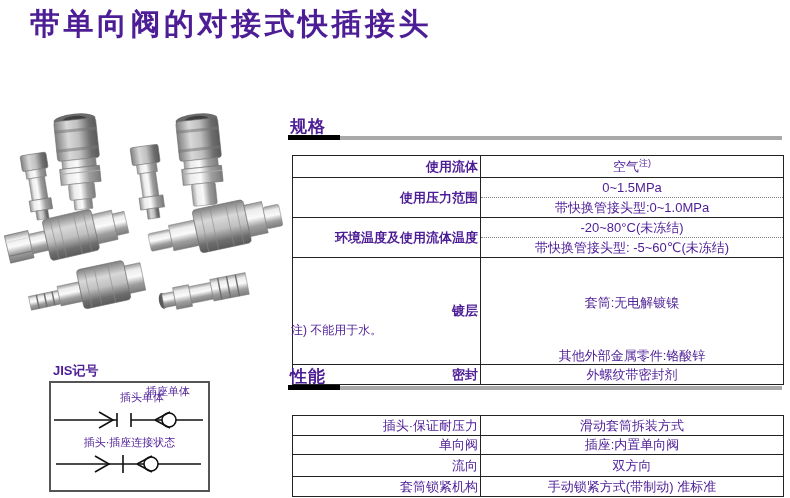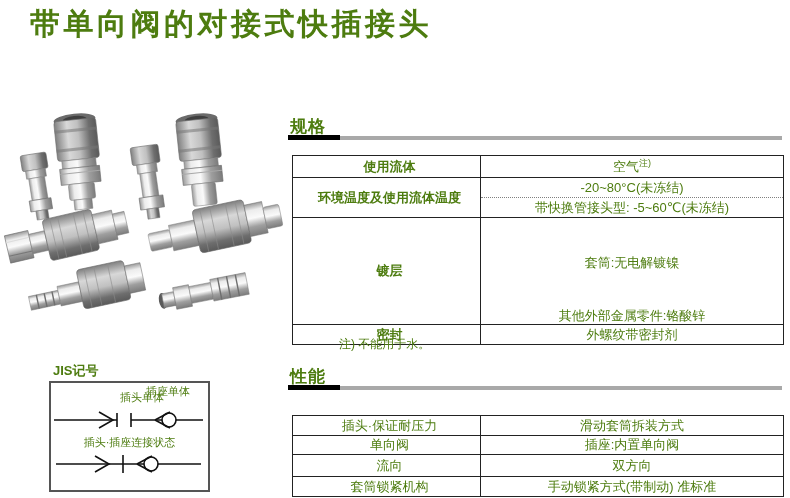--- a/index.html
+++ b/index.html
@@ -1,40 +1,40 @@
 <!DOCTYPE html>
 <html><head>
 <meta charset="utf-8">
 <style>
   html,body{margin:0;padding:0;background:#fff;}
   .page{
     position:relative;width:790px;height:498px;background:#fff;overflow:hidden;
-    font-family:"Liberation Sans","DejaVu Sans",sans-serif;color:#4d7c0f;
+    font-family:"Liberation Sans","DejaVu Sans",sans-serif;color:#4c1d95;
   }
   
   .doc-title{position:absolute;left:30px;top:4px;margin:0;font-size:30px;font-weight:bold;letter-spacing:3.5px;white-space:nowrap;}
   .series-line{position:absolute;left:26px;top:38px;display:flex;align-items:baseline;}
   .series-code{font-size:56px;font-weight:bold;font-style:italic;letter-spacing:1px;line-height:1.05;}
   .series-suffix{font-size:46px;font-weight:bold;margin-left:12px;}
   
   .sec-head{position:absolute;left:288px;width:496px;height:27px;}
   .sec-txt{position:absolute;left:2px;top:0;font-size:17px;font-weight:bold;letter-spacing:1px;}
   .black-bar{position:absolute;left:0;top:20px;width:52px;height:5px;background:#000;}
   .gray-bar{position:absolute;left:52px;top:21px;right:2px;height:4px;background:#a9a9a9;}
   
   table.tbl{position:absolute;left:292px;width:491px;border-collapse:collapse;table-layout:fixed;font-size:13px;}
   table.tbl td{border:1px solid #222;vertical-align:middle;overflow:hidden;white-space:nowrap;}
-  table.tbl td.lab{padding:0 2px 0 8px;font-weight:bold;text-align:center;}
+  table.tbl td.lab{padding:0 2px 0 8px;font-weight:bold;text-align:right;}
   table.tbl td.val{text-align:center;padding:0;}
   table.perf td.lab{font-weight:normal;}
   .v{height:19px;line-height:19px;}
   .v.dot{border-top:1px dotted #808080;}
   .v.half{height:17px;line-height:17px;margin-top:36px;}
   sup.note-ref{font-size:9px;vertical-align:super;line-height:0;}
-  .note{position:absolute;left:291px;top:336px;font-size:12px;margin-left:48px;}
+  .note{position:absolute;left:291px;top:322px;font-size:12px;}
   
   .jis-title{position:absolute;left:53px;top:362px;font-size:13px;font-weight:bold;}
   .jis-box{position:absolute;left:49px;top:381px;width:157px;height:107px;border:2px solid #555;background:#fff;}
   .jis-l{position:absolute;font-size:11px;text-align:center;white-space:nowrap;}
   .jis-l1{top:7px;left:12px;width:78px;padding-left:40px;}
   .jis-l2{top:1px;left:78px;width:78px;}
   .jis-l3{top:52px;left:0;width:100%;}
   .jis-svg{position:absolute;left:0;}
   .jis-svg.row1{top:23px;}
   .jis-svg.row2{top:67px;}
@@ -211,20 +211,27 @@
     <colgroup>
         <col style="width:188px">
         <col style="width:303px">
       </colgroup>
     <tbody>
       <tr style="height:22px">
         <td class="lab">使用流体</td>
         <td class="val"><span>空气</span><sup class="note-ref">注)</sup></td>
       </tr>
       <tr style="height:40px">
+        <td class="lab">使用压力范围</td>
+        <td class="val">
+          <div class="v">0~1.5MPa</div>
+          <div class="v dot">带快换管接头型:0~1.0MPa</div>
+        </td>
+      </tr>
+      <tr style="height:40px">
         <td class="lab">环境温度及使用流体温度</td>
         <td class="val">
           <div class="v">-20~80°C(未冻结)</div>
           <div class="v dot">带快换管接头型: -5~60℃(未冻结)</div>
         </td>
       </tr>
       <tr style="height:36px">
         <td class="lab">镀层</td>
         <td class="val">
           <div class="v half">套筒:无电解镀镍</div>

